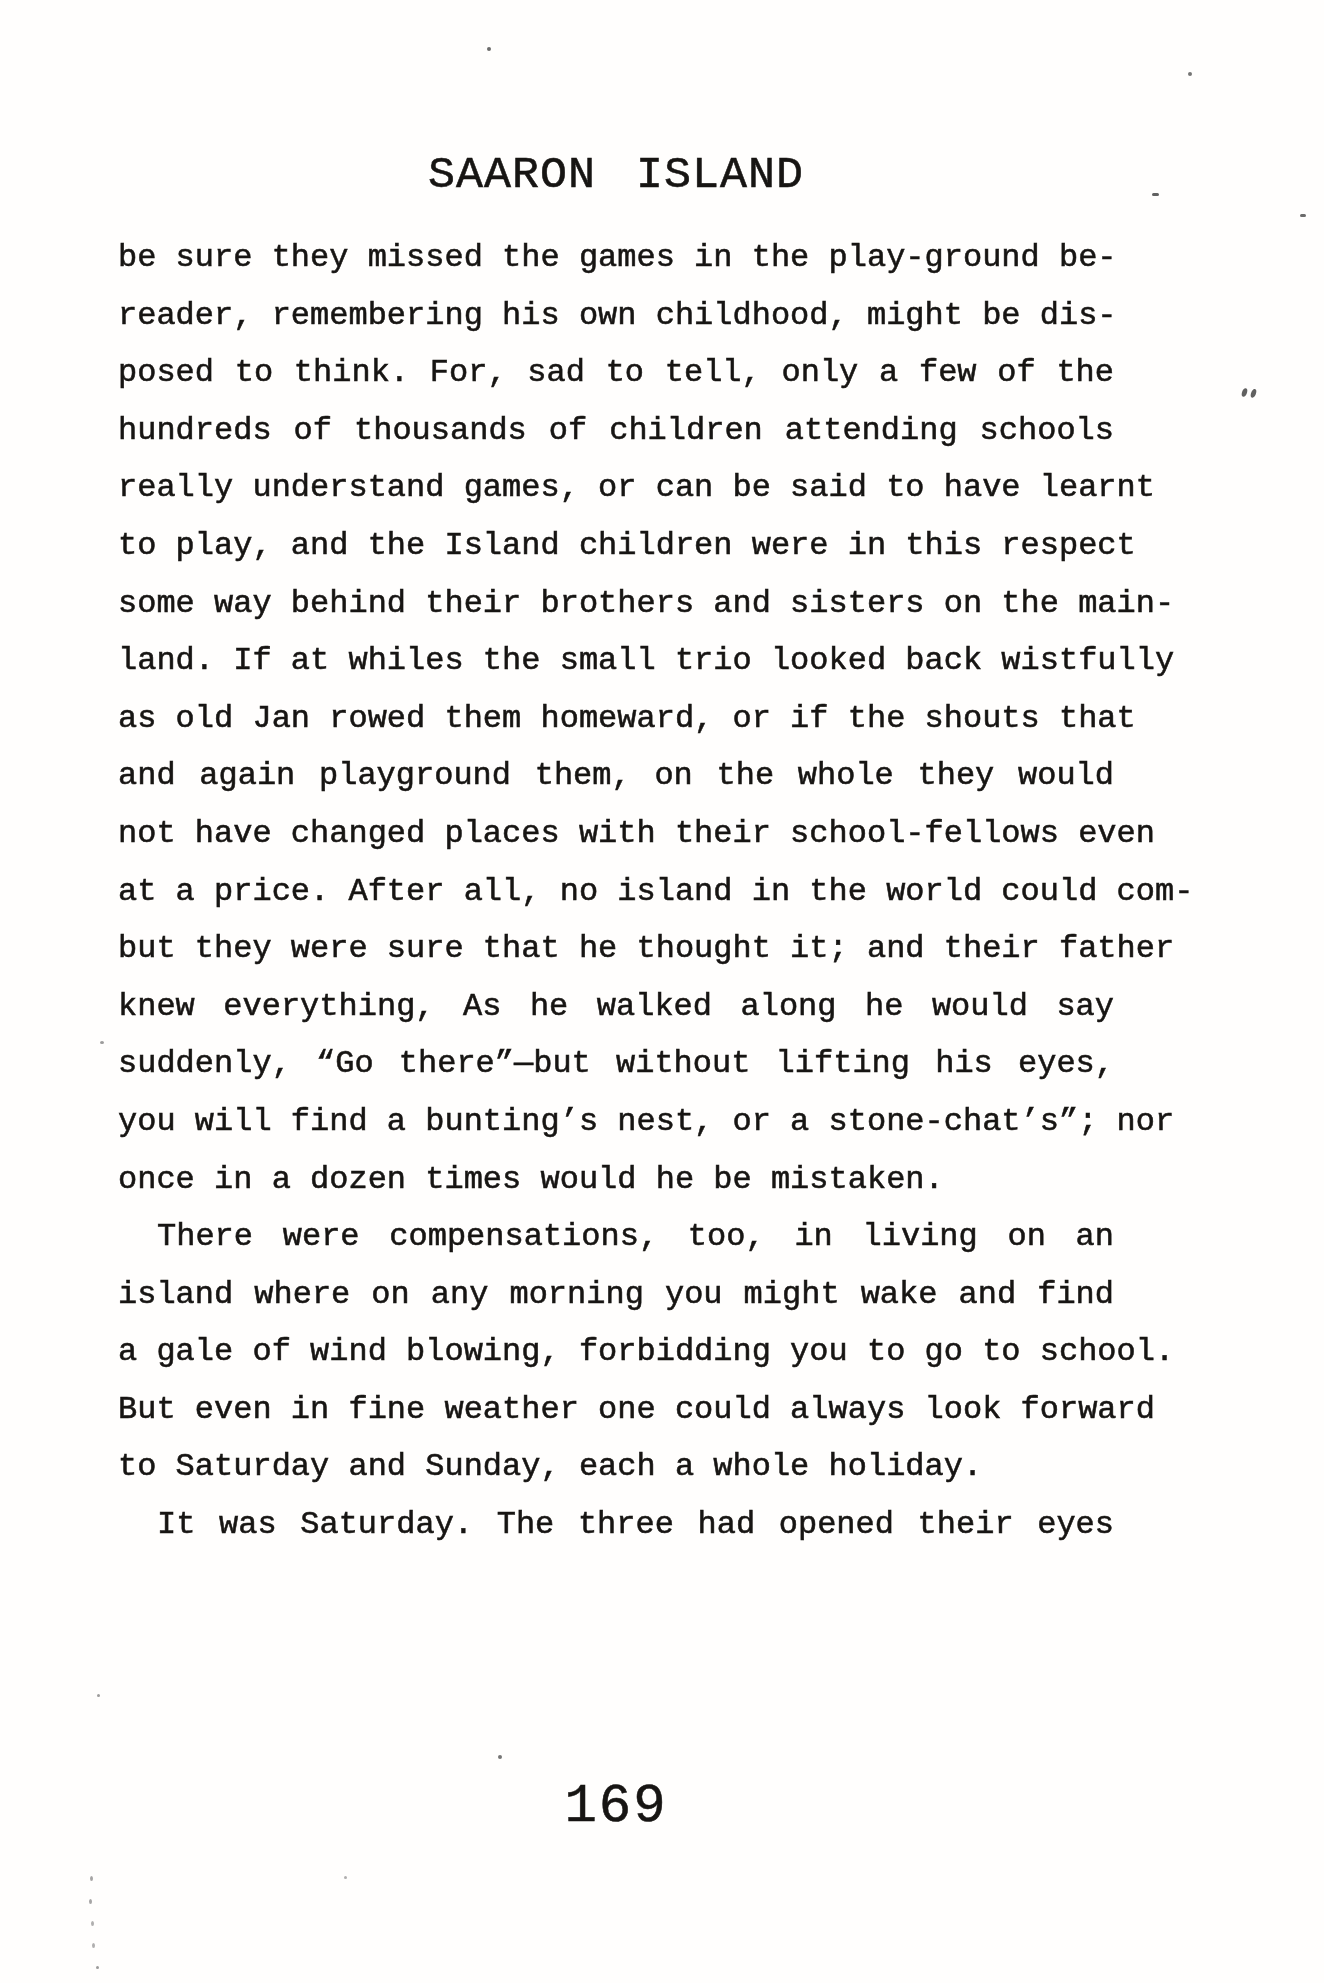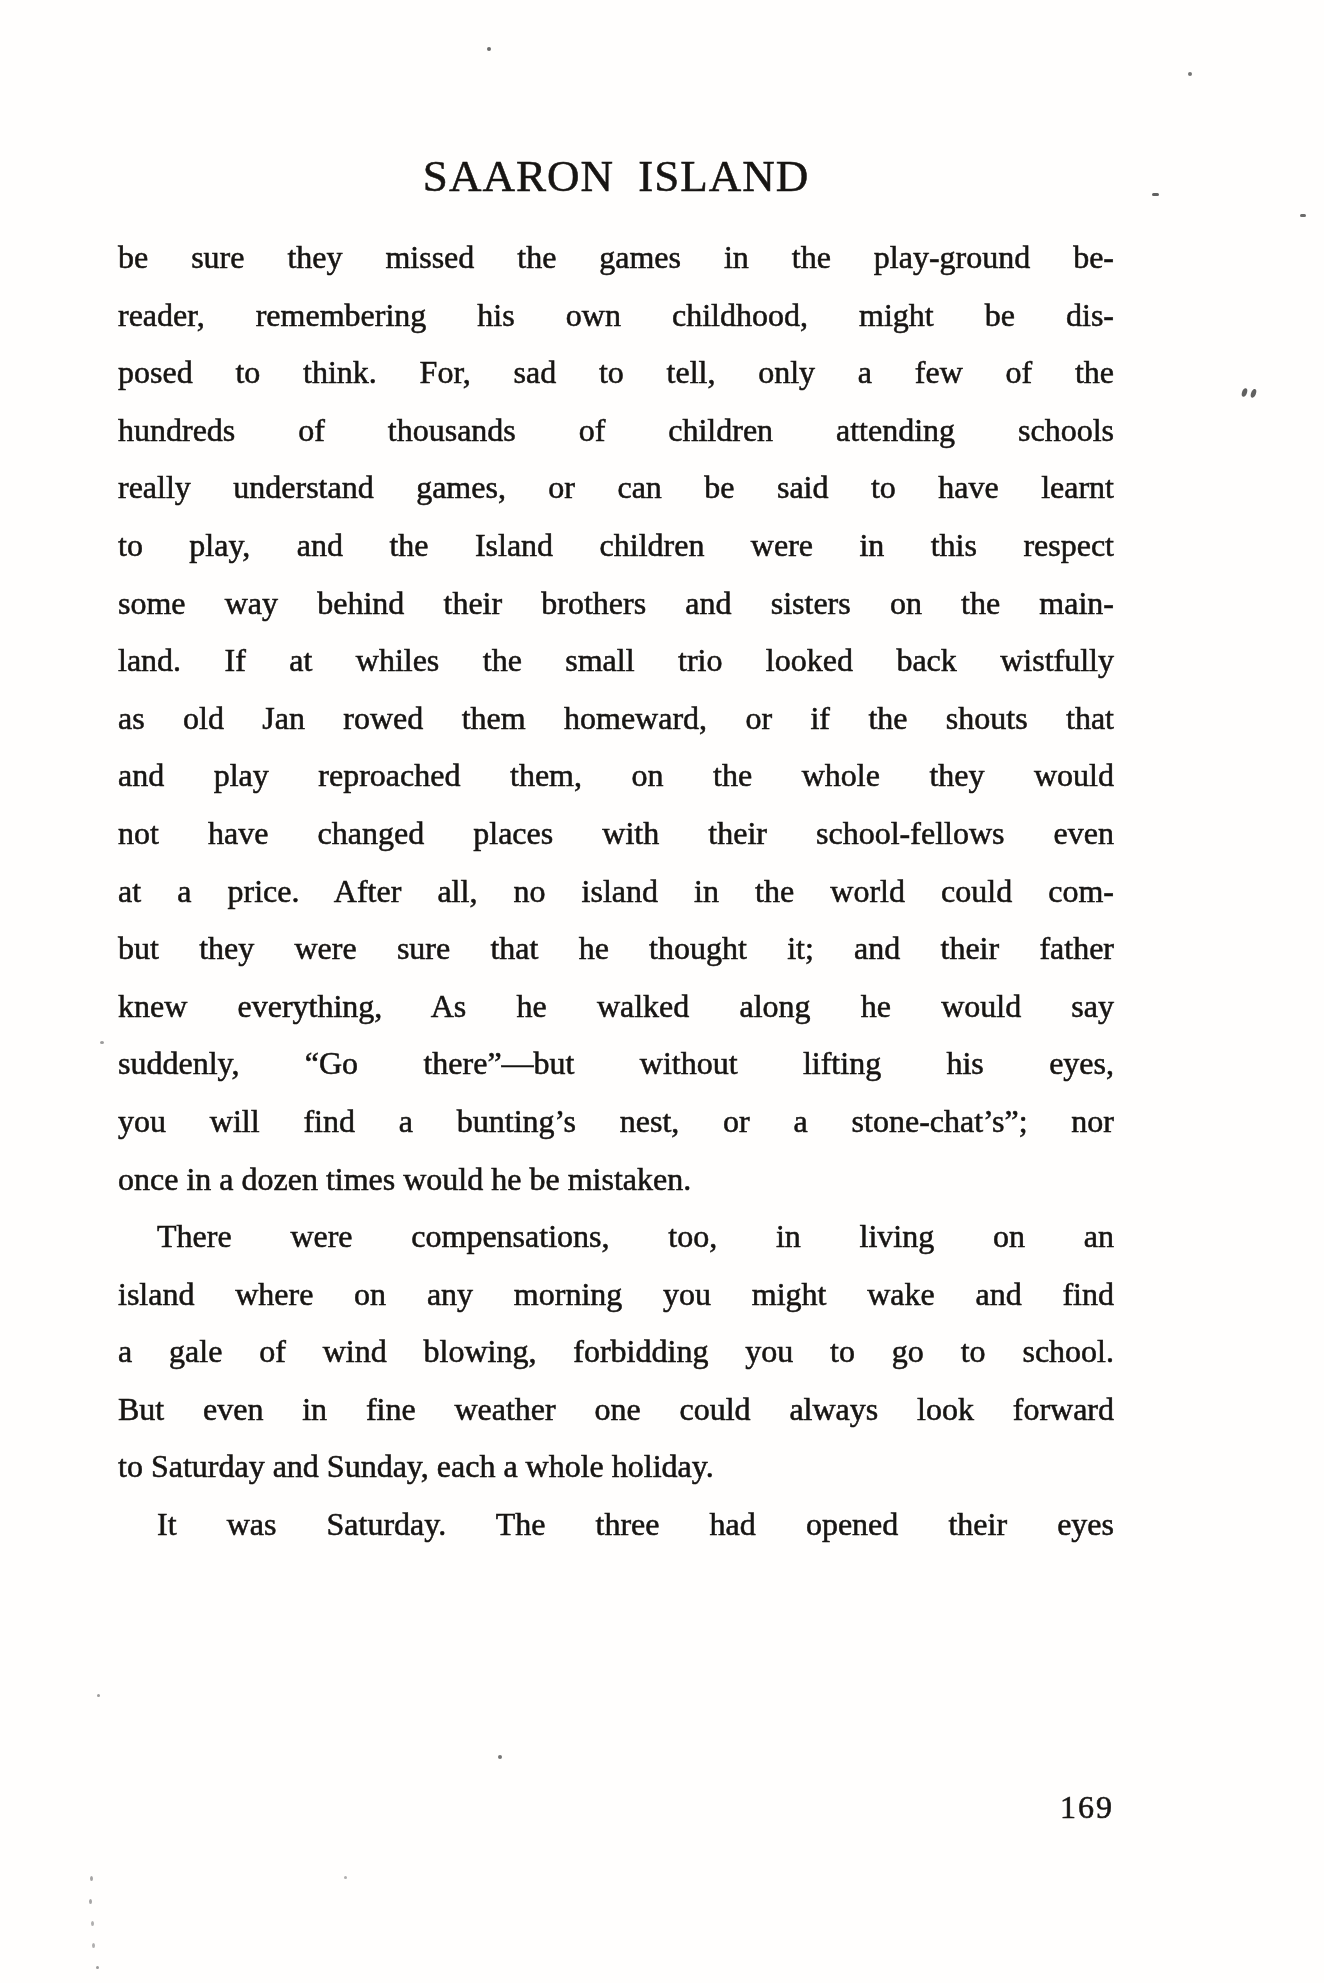--- a/index.html
+++ b/index.html
@@ -1,21 +1,21 @@
 <!DOCTYPE html>
 <html><head>
 <meta charset="utf-8">
 <title>SAARON ISLAND</title>
 <style>
   html,body { margin:0; padding:0; background:#ffffff; }
   .page {
     position:relative;
     width:1324px; height:1983px;
     background:#fffefd;
-    font-family:Liberation Serif, serif;
+    font-family:Liberation Mono, monospace;
     color:#171513;
     overflow:hidden;
     -webkit-text-stroke:0.55px currentColor;
   }
   .running-head {
     position:absolute; left:118px; top:150px; width:996px;
     height:52px; line-height:52px;
     text-align:center;
     font-size:45px;
     letter-spacing:1px;
@@ -27,22 +27,22 @@
     height:57.6px; line-height:57.6px;
     text-align:justify;
     text-align-last:justify;
     white-space:nowrap;
   }
   .line.indent { padding-left:39px; }
   .line.para-end { text-align-last:left; }
   .folio {
     position:absolute; left:118px; top:1780px; width:996px;
     height:54px; line-height:54px;
-    text-align:right;
-    font-size:32px;
+    text-align:center;
+    font-size:54px;
     letter-spacing:2px;
   }
   
   .speck { position:absolute; background:#3a3a3a; border-radius:50%; }
   .s1  { left:487px;  top:47px;   width:4px; height:4px; opacity:.75; }
   .s2  { left:1188px; top:72px;   width:4px; height:4px; opacity:.7; }
   .s3  { left:1152px; top:193px;  width:7px; height:3px; border-radius:2px; opacity:.8; }
   .s4  { left:1300px; top:214px;  width:6px; height:3px; border-radius:2px; opacity:.75; }
   .s5  { left:1242px; top:388px;  width:5px; height:9px;
          border-radius:60% 40% 60% 40%; transform:rotate(12deg);
@@ -67,21 +67,21 @@
   <div class="textblock">
     <div class="line">be sure they missed the games in the play-ground be-</div>
     <div class="line">reader, remembering his own childhood, might be dis-</div>
     <div class="line">posed to think. For, sad to tell, only a few of the</div>
     <div class="line">hundreds of thousands of children attending schools</div>
     <div class="line">really understand games, or can be said to have learnt</div>
     <div class="line">to play, and the Island children were in this respect</div>
     <div class="line">some way behind their brothers and sisters on the main-</div>
     <div class="line">land. If at whiles the small trio looked back wistfully</div>
     <div class="line">as old Jan rowed them homeward, or if the shouts that</div>
-    <div class="line">and play reproached them, on the whole they would</div>
+    <div class="line">and again playground them, on the whole they would</div>
     <div class="line">not have changed places with their school-fellows even</div>
     <div class="line">at a price. After all, no island in the world could com-</div>
     <div class="line">but they were sure that he thought it; and their father</div>
     <div class="line">knew everything, As he walked along he would say</div>
     <div class="line">suddenly, “Go there”—but without lifting his eyes,</div>
     <div class="line">you will find a bunting’s nest, or a stone-chat’s”; nor</div>
     <div class="line para-end">once in a dozen times would he be mistaken.</div>
     <div class="line indent">There were compensations, too, in living on an</div>
     <div class="line">island where on any morning you might wake and find</div>
     <div class="line">a gale of wind blowing, forbidding you to go to school.</div>

